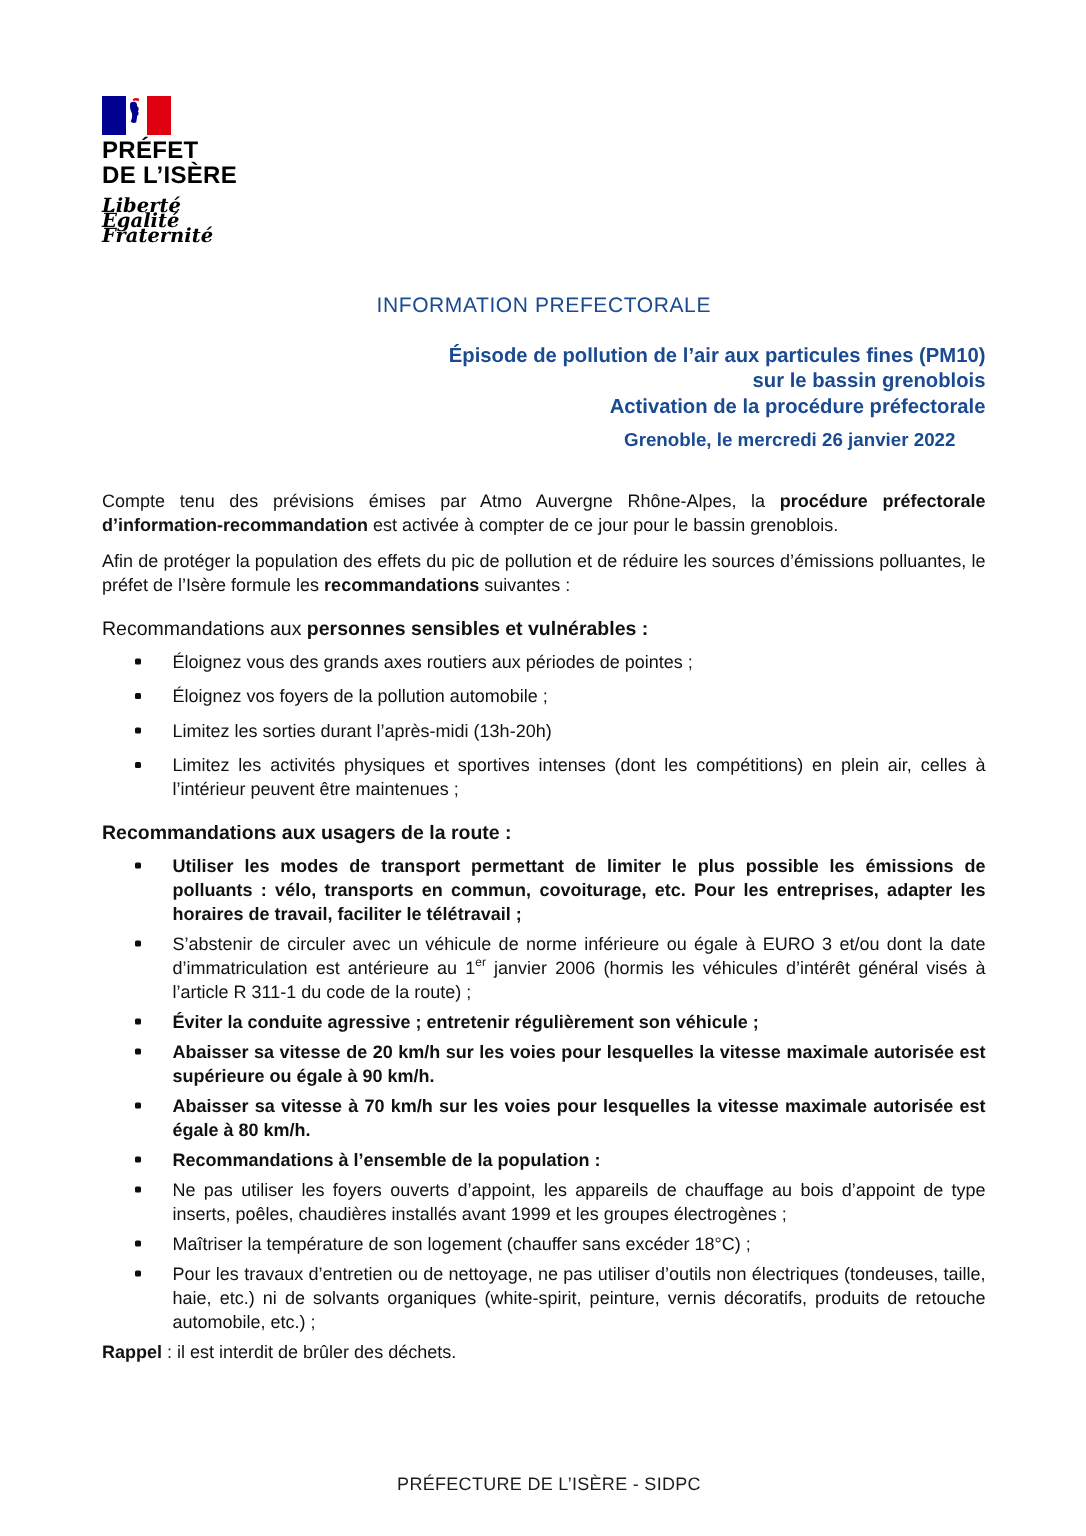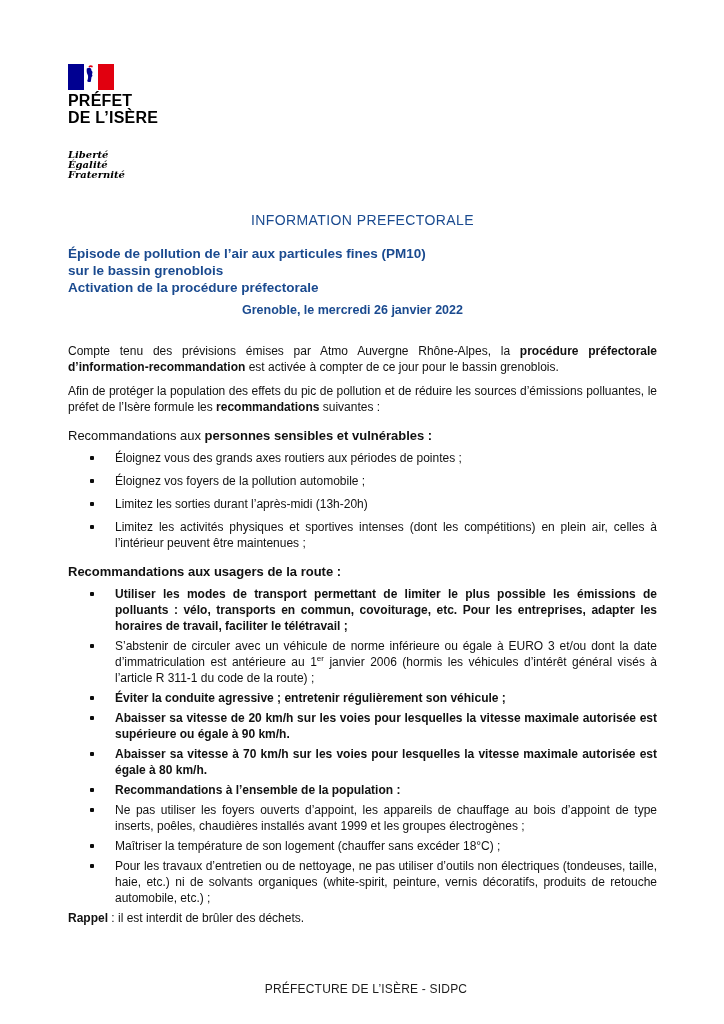--- a/index.html
+++ b/index.html
@@ -25,35 +25,35 @@
   }
   
   .gov-logo{margin-bottom:0;}
   .flag-svg{display:block;}
   .gov-name{
     font-weight:bold;font-size:16px;line-height:16.5px;
     letter-spacing:.2px;color:#000;margin-top:3px;
   }
   .motto{
     font-family:"DejaVu Serif", serif;font-style:italic;font-weight:bold;
-    font-size:10px;line-height:10px;margin-top:24px;color:#000;
+    font-size:13px;line-height:10px;margin-top:7px;color:#000;
   }
   
   .kicker{
     margin-top:32px;text-align:center;
     color:var(--heading-blue);font-weight:normal;font-size:14px;
     letter-spacing:.4px;line-height:16px;
   }
   .doc-title{
-    margin-top:17px;text-align:left;
+    margin-top:17px;text-align:right;
     color:var(--heading-blue);font-weight:bold;
     font-size:13.5px;line-height:17px;
   }
   .dateline{
-    margin-top:6px;text-align:center;padding-right:20px;
+    margin-top:6px;text-align:right;padding-right:20px;
     color:var(--heading-blue);font-weight:bold;font-size:12.5px;line-height:17px;
   }
   
   .para{
     font-size:12px;line-height:16px;text-align:justify;
     margin-bottom:8px;
   }
   .para.first{margin-top:24px;}
   .b{font-weight:bold;}
   sup{font-size:8px;line-height:0;}

